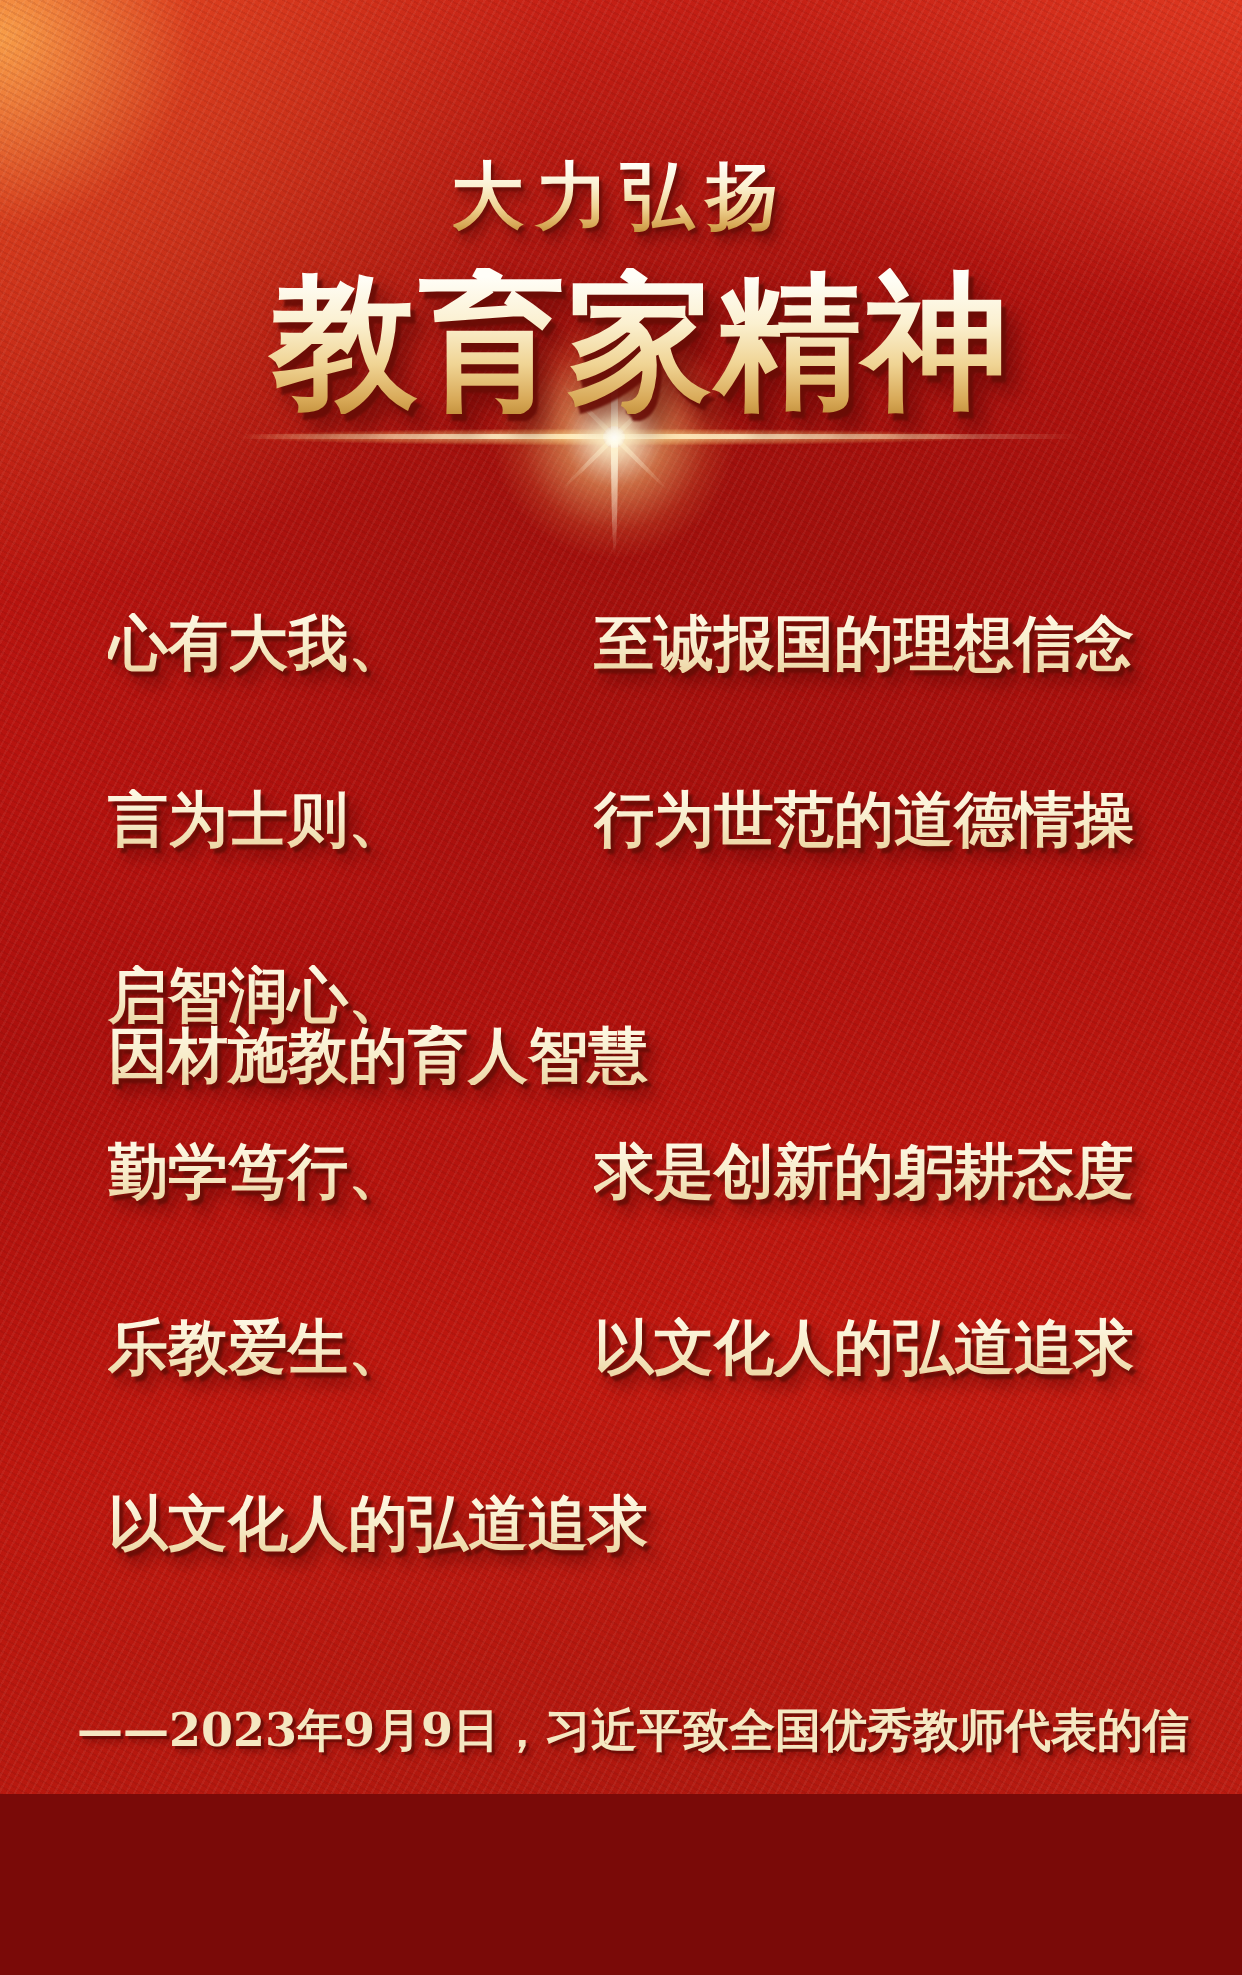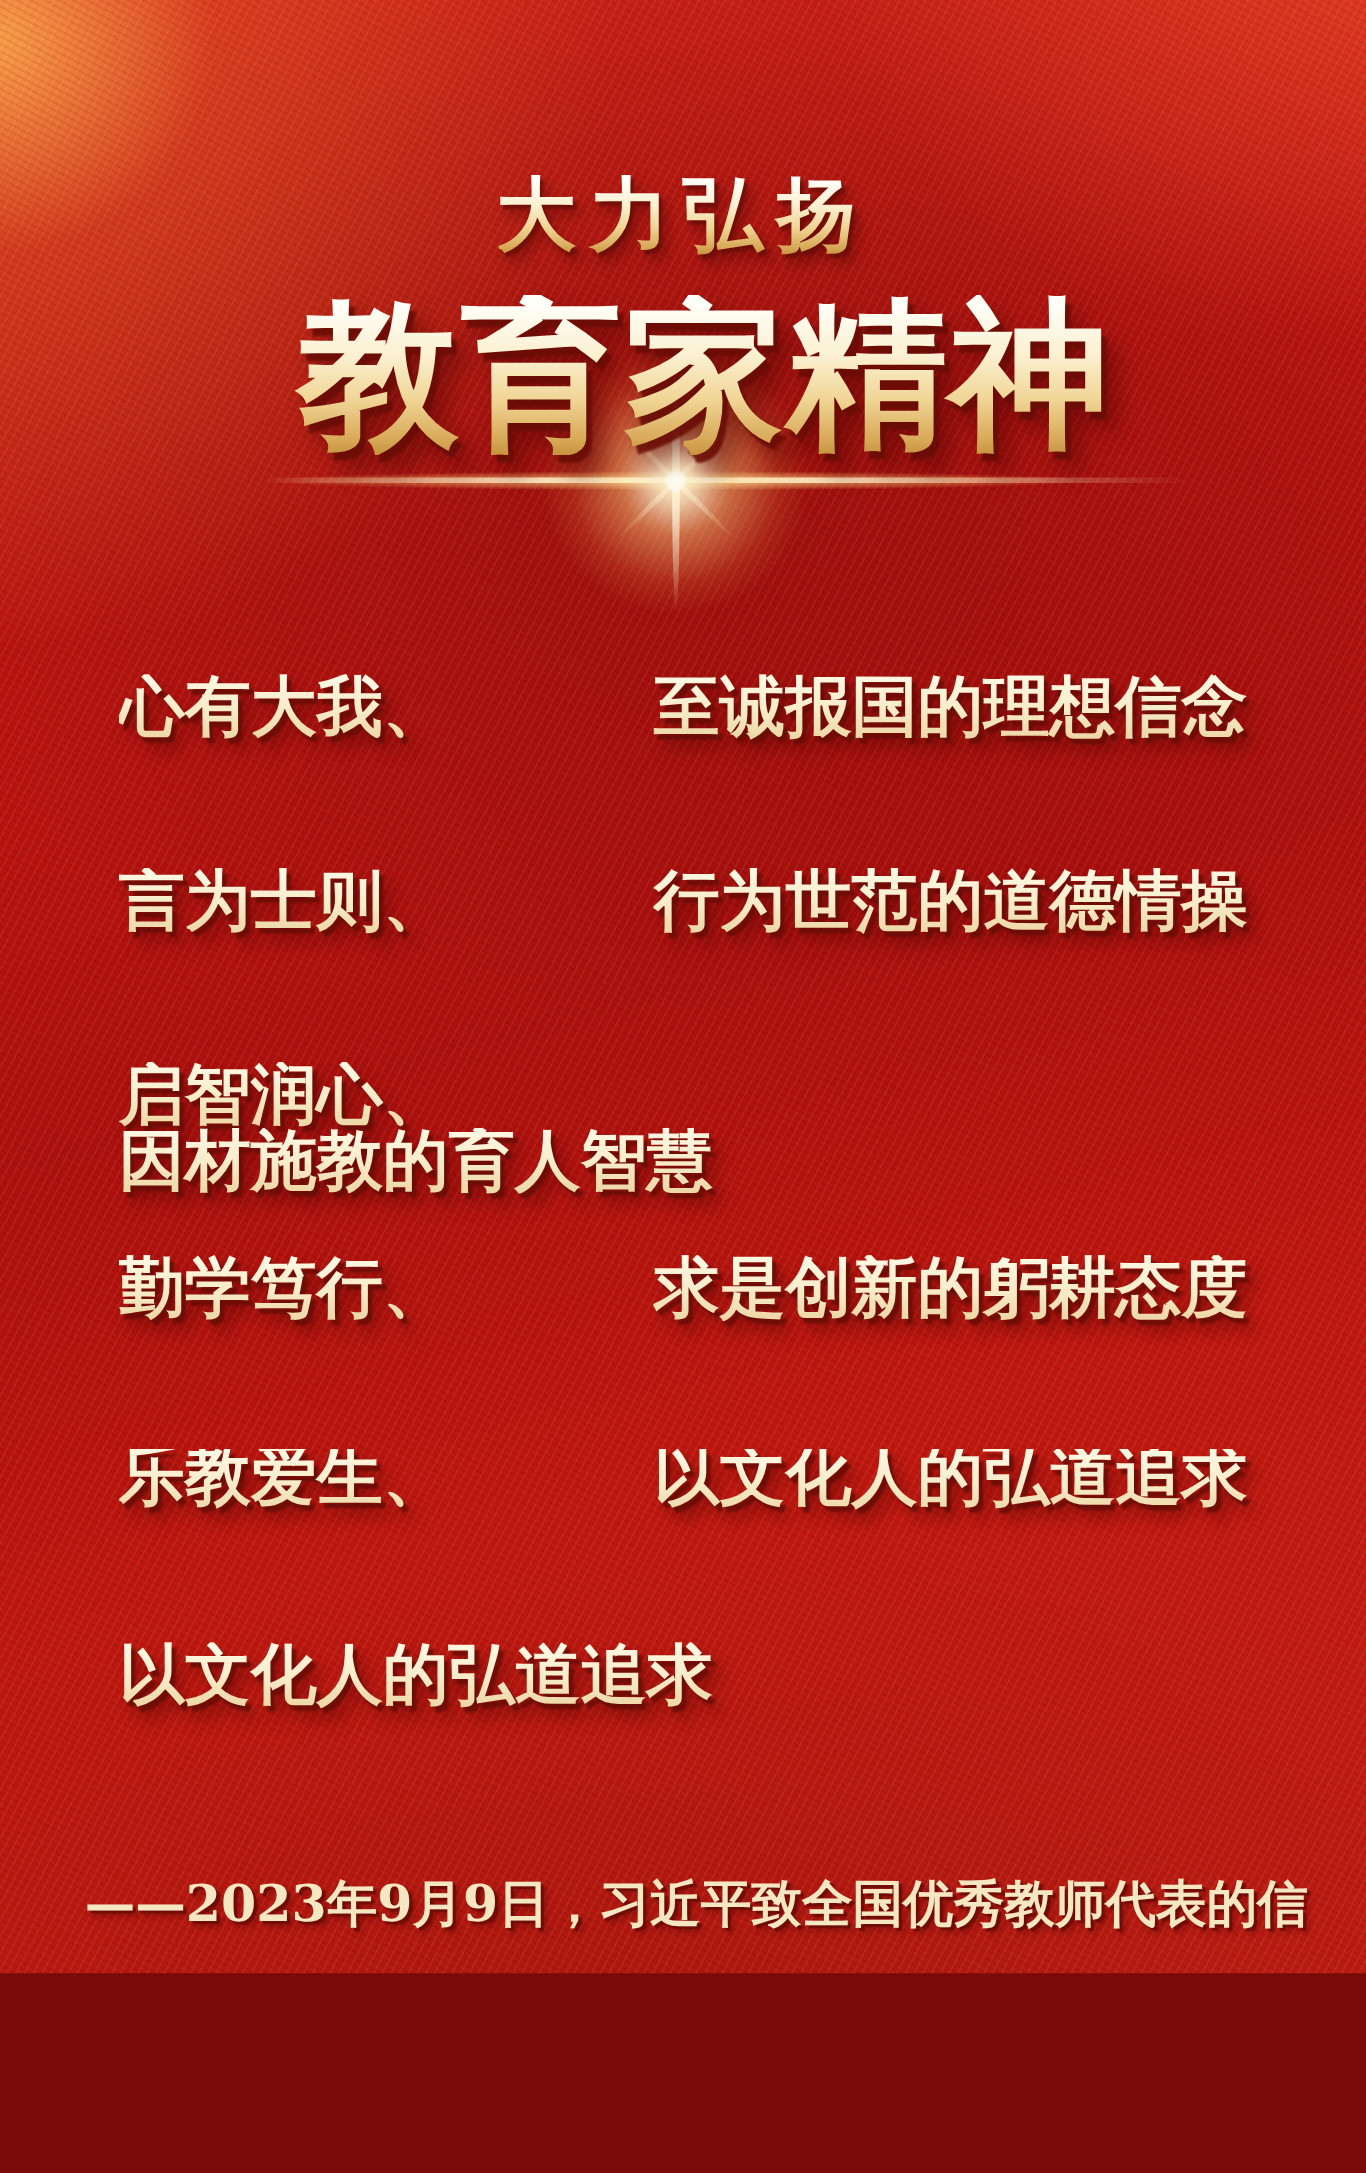--- a/index.html
+++ b/index.html
@@ -89,21 +89,21 @@
   .spirit-line span {
     background: linear-gradient(180deg, #fdf7e2 8%, #f7ebc8 55%, #eed8a8 95%);
     -webkit-background-clip: text;
     background-clip: text;
     color: transparent;
   }
   .l1 { top: 613px; }
   .l2 { top: 789px; align-items: flex-end; }
   .l3 { top: 965px; flex-direction: column; }
   .l4 { top: 1141px; }
-  .l5 { top: 1317px; font-family: Liberation Mono, monospace; }
+  .l5 { top: 1317px; }
   .l6 { top: 1493px; }
   .citation {
     position: absolute; top: 1707px; left: 12px; width: 100%;
     text-align: center;
     font-size: 46px; line-height: 1; font-weight: bold;
     color: #f5e7c2;
     text-shadow: 3px 3px 1px rgba(105,12,6,0.85), 5px 6px 6px rgba(80,0,0,0.4);
   }
 </style>
 </head>

